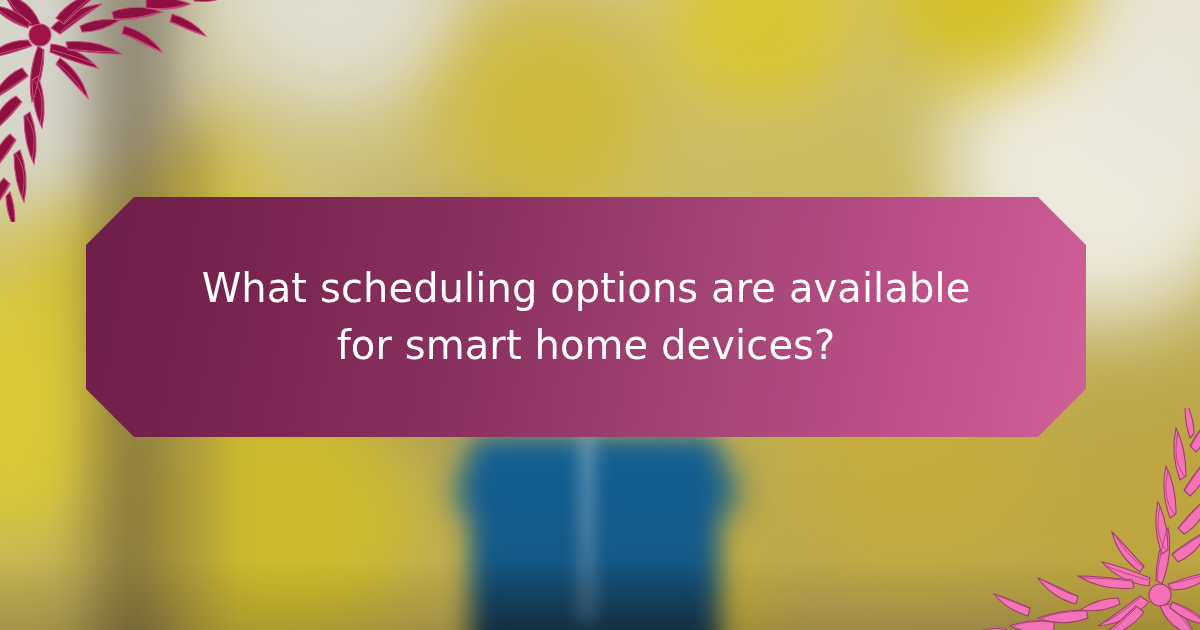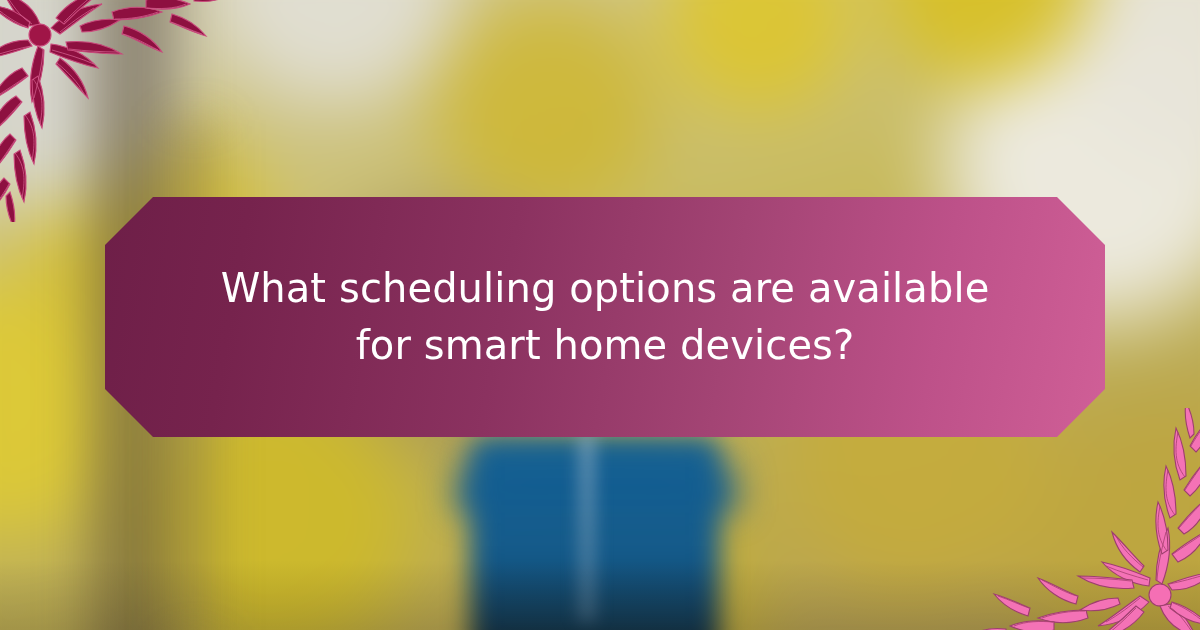--- a/index.html
+++ b/index.html
@@ -121,21 +121,21 @@
     width: 230px;
     height: 230px;
     pointer-events: none;
   }
   .ornament-tl { left: -6px; top: -8px; }
   .ornament-br { right: -6px; bottom: -8px; transform: rotate(180deg); }
 
   
   .banner {
     position: absolute;
-    left: 105px;
+    left: 86px;
     top: 197px;
     width: 1000px;
     height: 240px;
     background: linear-gradient(100deg,
         #6e1f48 0%,
         #76234d 14%,
         #8b3260 40%,
         #a34474 62%,
         #bd5189 82%,
         #d05f97 100%);

